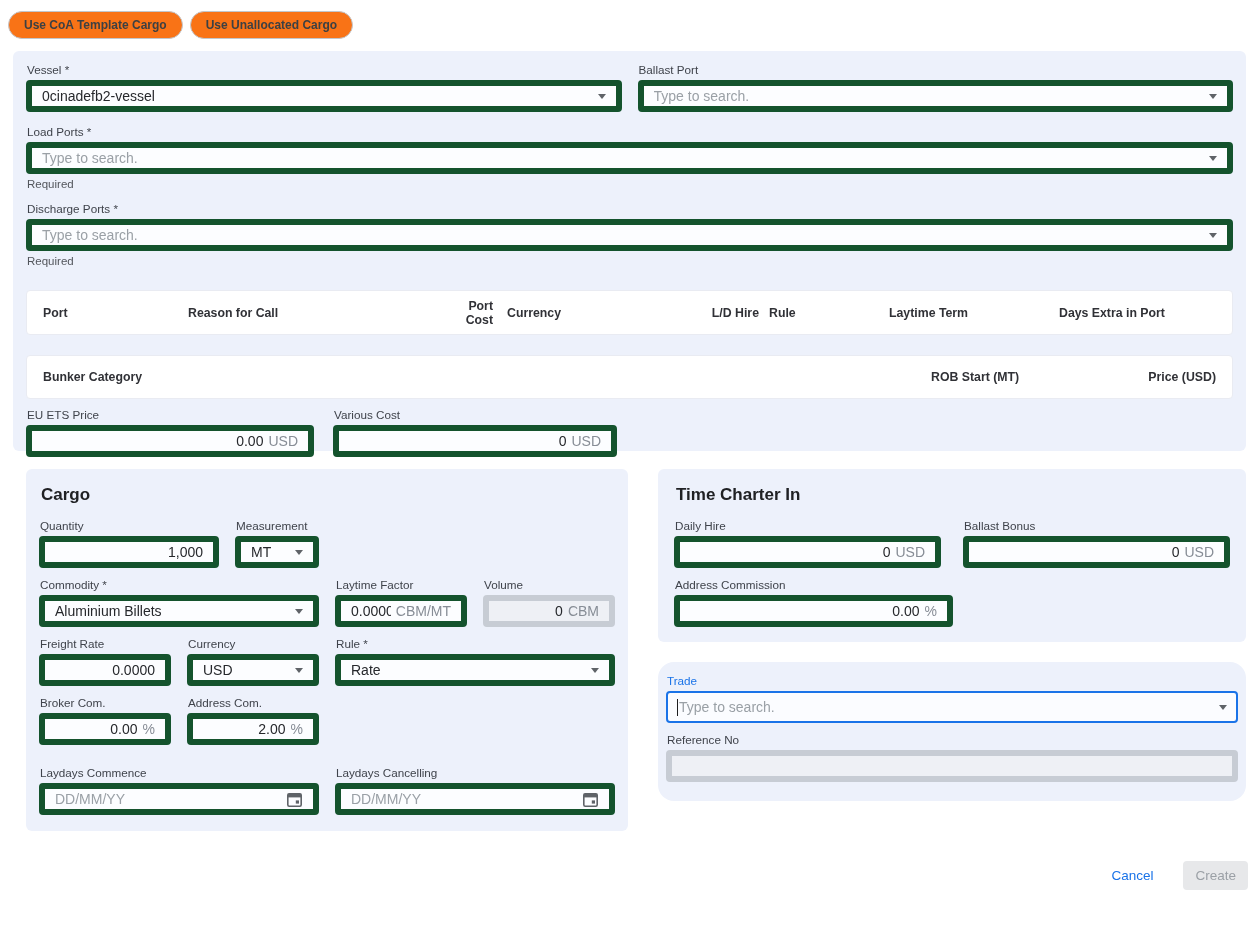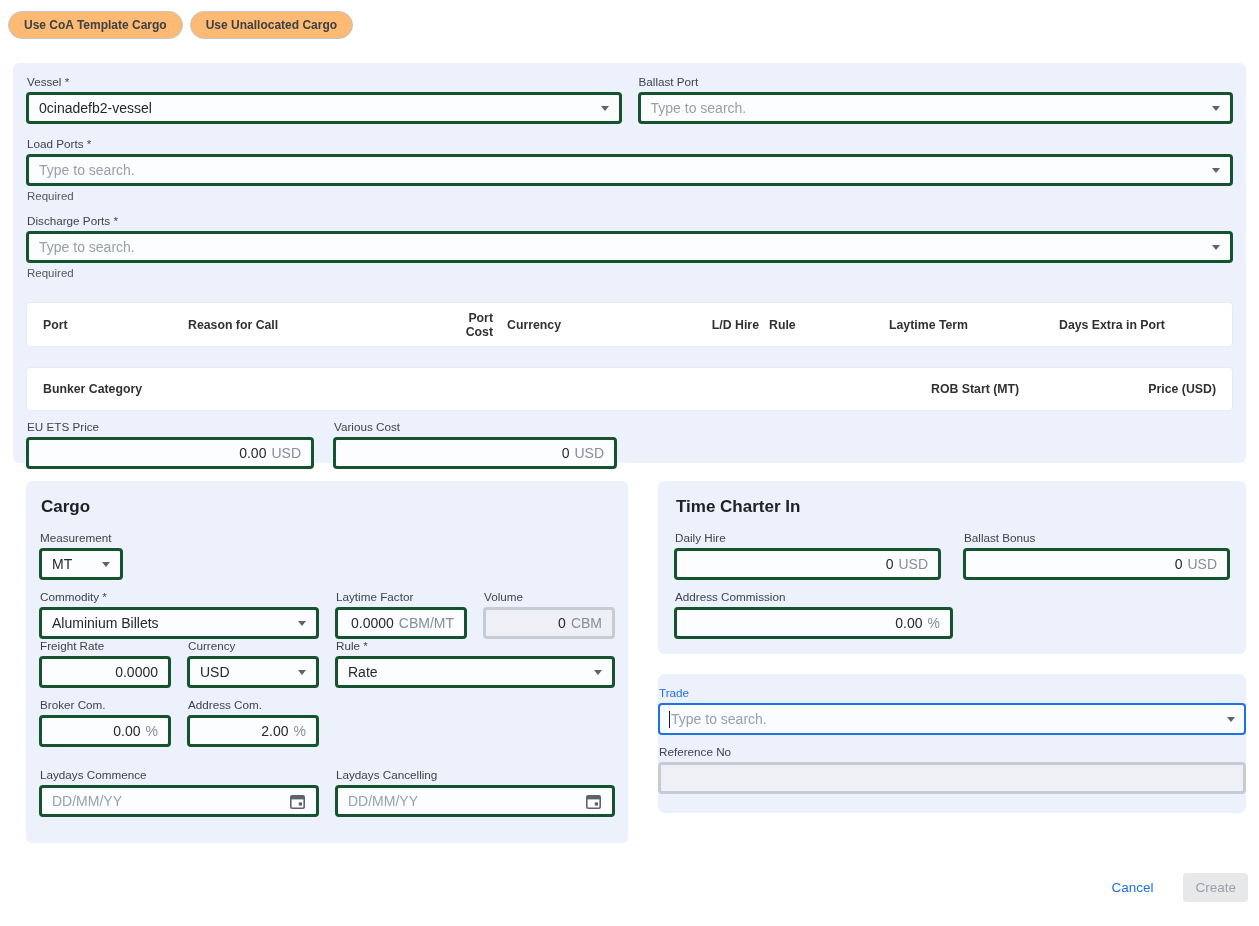--- a/index.html
+++ b/index.html
@@ -6,33 +6,33 @@
   body{width:1259px;height:926px;overflow:hidden;font-family:"Liberation Sans",sans-serif;-webkit-font-smoothing:antialiased;}
   .dialog{position:relative;width:1259px;height:926px;background:#fff;}
 
   
   .dlg-header{display:flex;justify-content:space-between;align-items:flex-start;padding:10px 16px 0 15px;}
   .dlg-title{font-size:20px;font-weight:400;color:#262626;letter-spacing:.1px;}
   .close-x{font-size:17px;color:#8c8f94;cursor:pointer;line-height:20px;padding:2px;}
 
   
   .chips{display:flex;gap:7px;margin:11px 0 0 8px;}
-  .chip{background:#fdba74;border:1px solid #c2c6cc;border-radius:15px;height:28px;padding:0 15px;
+  .chip{background:#f97316;border:1px solid #c2c6cc;border-radius:15px;height:28px;padding:0 15px;
         font-family:inherit;font-size:12px;font-weight:600;color:#3c4043;display:flex;align-items:center;cursor:pointer;}
 
   
   .panel{background:#edf1fb;border-radius:6px;margin:0 13px;box-sizing:border-box;}
-  .top-panel{margin-top:24px;padding:12px 13px 16px;height:400px;}
+  .top-panel{margin-top:12px;padding:12px 13px 16px;height:400px;}
 
   
   .frow{display:flex;gap:16px;}
   .f{display:flex;flex-direction:column;min-width:0;}
   .f>label{font-size:11.7px;color:#3f434b;margin:0 0 4px 1px;white-space:nowrap;}
   .grow{flex:1;}
-  .ctrl{display:flex;align-items:center;height:32px;box-sizing:border-box;border:3px solid #14532d;border-radius:4px;
+  .ctrl{display:flex;align-items:center;height:32px;box-sizing:border-box;border:6px solid #14532d;border-radius:4px;
         background:#fcfdff;padding:0 10px;font-size:14px;color:#26282c;cursor:text;}
   .ctrl.select{justify-content:space-between;cursor:pointer;}
   .ctrl.num{justify-content:flex-end;gap:5px;}
   .ctrl.date{justify-content:space-between;}
   .ctrl.disabled{background:#eef0f5;border-color:#c7ccd4;}
   .val{color:#26282c;white-space:nowrap;overflow:hidden;}
   .placeholder{color:#9aa0a6;white-space:nowrap;overflow:hidden;}
   .unit{color:#878d96;}
   .caret{width:0;height:0;border-left:4.5px solid transparent;border-right:4.5px solid transparent;border-top:5px solid #5f6368;flex:none;margin-left:8px;}
   .hint{font-size:11.5px;color:#53565c;margin:4px 0 0 1px;}
@@ -50,21 +50,21 @@
   .pt-currency{width:130px;margin-left:14px;} .pt-ldrate{width:122px;text-align:right;}
   .pt-rule{width:110px;margin-left:10px;} .pt-laytime{width:170px;margin-left:10px;}
   .pt-days{flex:1;text-align:left;}
   .bk-cat{flex:1;} .bk-rob{width:205px;} .bk-price{width:80px;text-align:right;}
 
   
   .columns{display:flex;gap:17px;margin:18px 13px 0;align-items:flex-start;justify-content:flex-end;}
   .cargo-panel{width:605px;height:362px;padding:14px 13px 16px;}
   .right-col{width:611px;display:flex;flex-direction:column;gap:20px;}
   .tc-panel{height:173px;padding:14px 16px;margin:0;}
-  .trade-panel{height:139px;padding:12px 0;margin:0;}
+  .trade-panel{height:139px;padding:12px 8px;margin:0;border-radius:16px;}
   .sect-title{font-size:17px;font-weight:700;color:#202124;margin:2px 0 0 2px;}
   .w280{width:280px;flex:none;} .w180{width:180px;flex:none;} .w84{width:84px;flex:none;}
   .w132{width:132px;flex:none;} .w279{width:279px;flex:none;}
   .tc-row{display:flex;gap:22px;}
 
   .trade-label{color:#1a73e8 !important;}
   .ctrl.trade-input{border:2px solid #1a73e8;background:#fbfcff;padding:0 9px;}
   .cal-icon{flex:none;display:flex;align-items:center;cursor:pointer;}
 
   
@@ -154,20 +154,26 @@
       </div>
     </div>
   </section>
 
   <div class="columns">
 
     <section class="panel cargo-panel">
       <div class="sect-title">Cargo</div>
 
       <div class="frow" style="margin-top:14px;">
+        <div class="f w180">
+          <label>Quantity</label>
+          <div class="ctrl num">
+            <span class="val">1,000</span>
+          </div>
+        </div>
         <div class="f w84">
           <label>Measurement</label>
           <div class="ctrl select">
             <span class="val">MT</span>
             <span class="caret"></span>
           </div>
         </div>
       </div>
 
       <div class="frow" style="margin-top:10px;">
@@ -187,21 +193,21 @@
         </div>
         <div class="f w132">
           <label>Volume</label>
           <div class="ctrl num disabled">
             <span class="val">0</span>
             <span class="unit">CBM</span>
           </div>
         </div>
       </div>
 
-      <div class="frow" style="">
+      <div class="frow" style="margin-top:10px;">
         <div class="f w132">
           <label>Freight Rate</label>
           <div class="ctrl num">
             <span class="val">0.0000</span>
           </div>
         </div>
         <div class="f w132">
           <label>Currency</label>
           <div class="ctrl select">
             <span class="val">USD</span>

